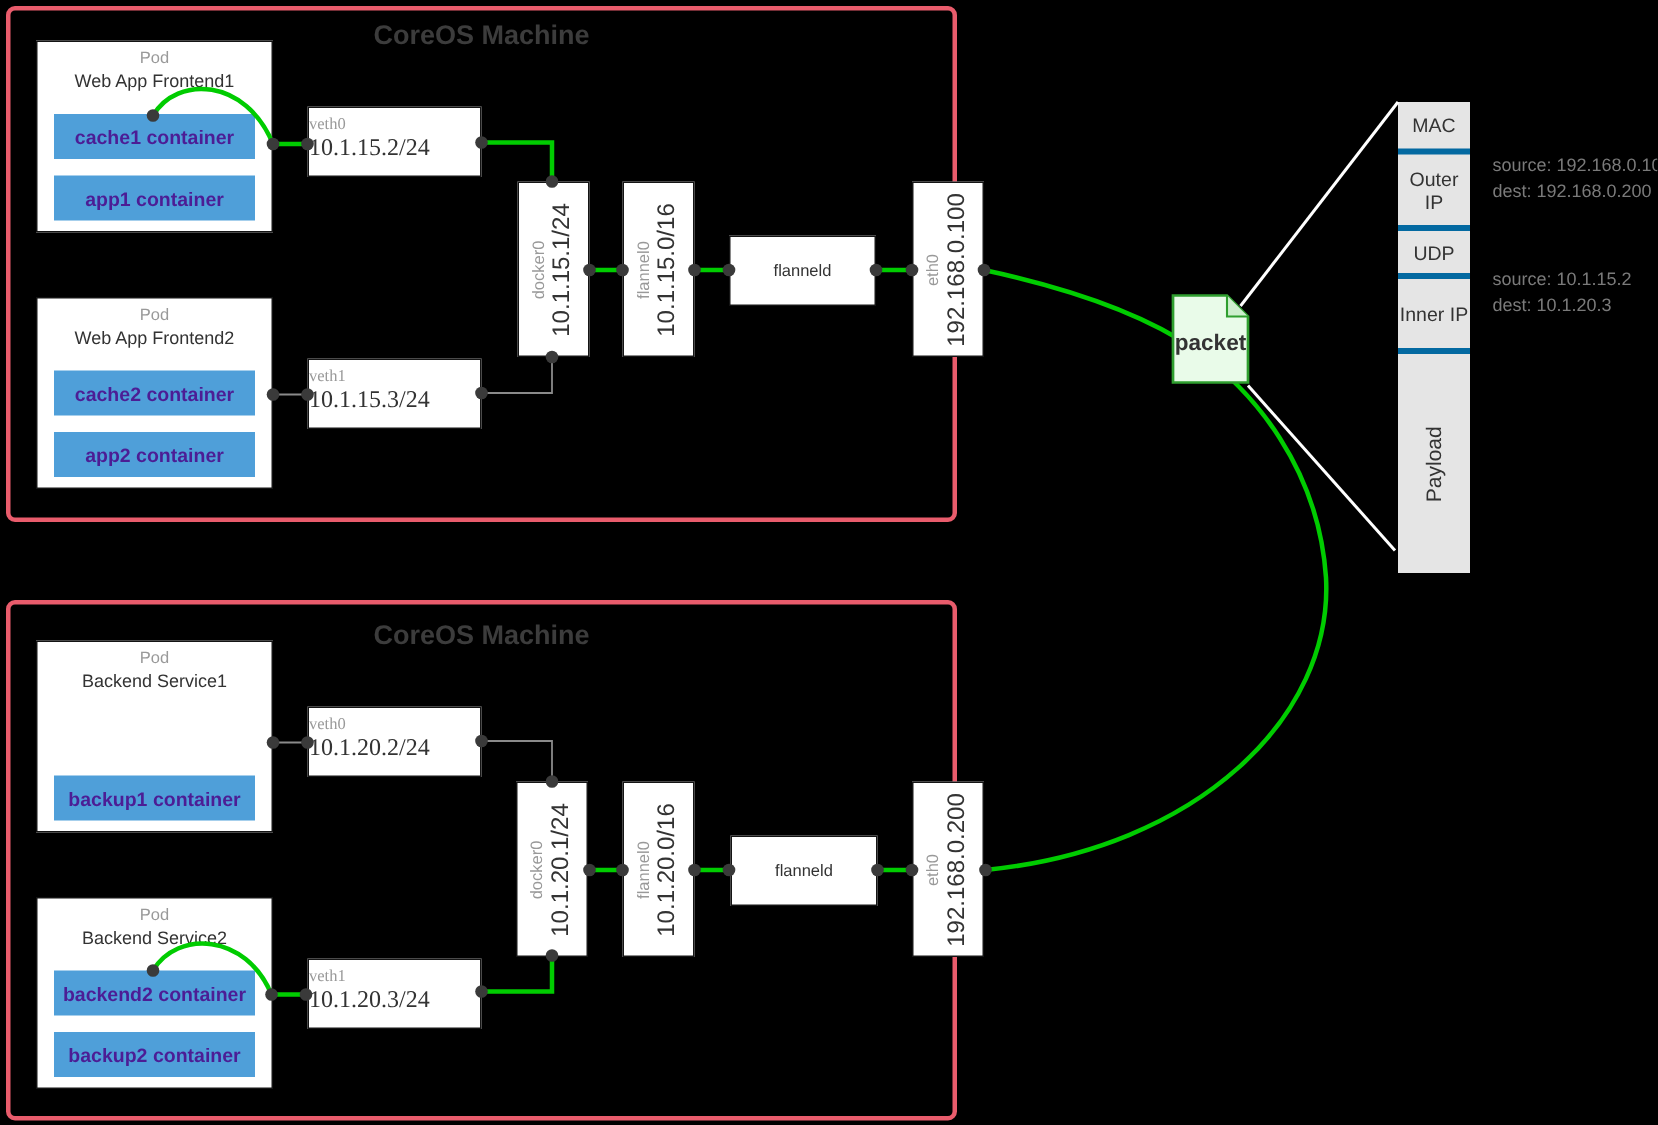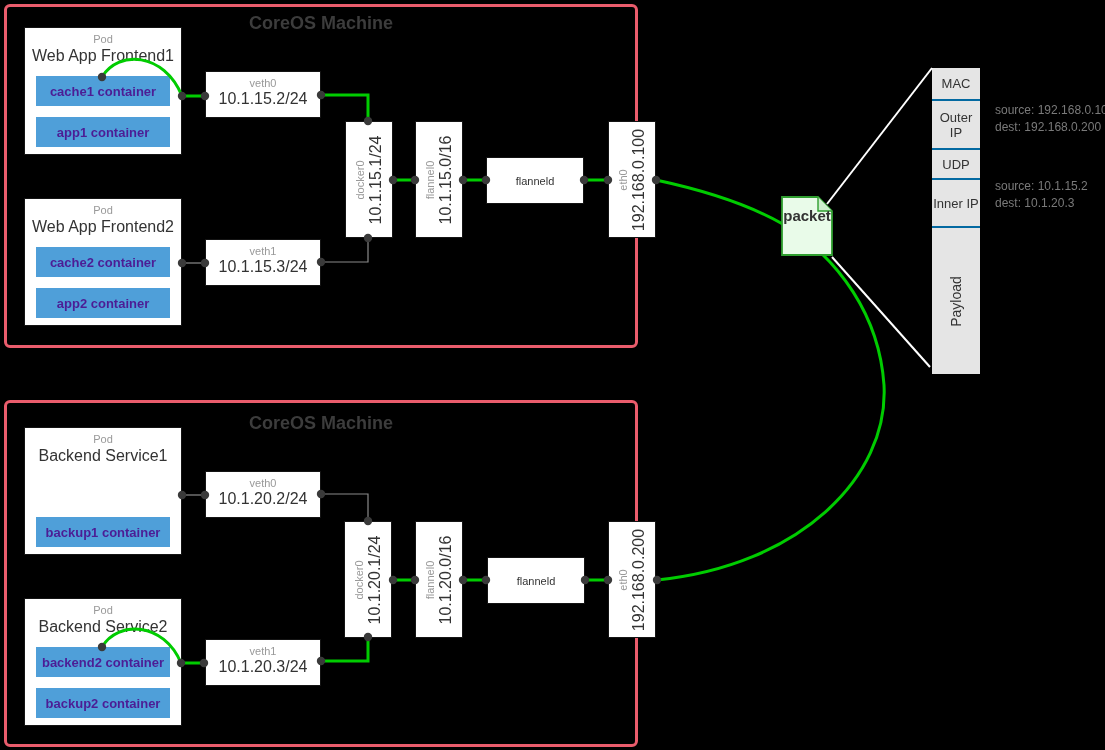--- a/index.html
+++ b/index.html
@@ -6,42 +6,42 @@
   .canvas{position:relative;width:1105px;height:750px;background:#000;overflow:hidden;
           font-family:"Liberation Sans","DejaVu Sans",sans-serif;}
   svg.layer{position:absolute;left:0;top:0;pointer-events:none;}
   #layerA{z-index:1;}
   .machine{position:absolute;border:3px solid #e95c6c;border-radius:6px;z-index:2;}
   .machine-title{position:absolute;width:300px;text-align:center;font-size:18px;font-weight:600;
                  color:#3c3c3c;z-index:3;}
   .box{position:absolute;background:#fff;border:1px solid #141414;box-sizing:border-box;z-index:3;}
   .pod{width:158px;height:128px;}
   .pod-tag{position:absolute;top:5px;left:0;width:100%;text-align:center;font-size:11px;color:#999;}
-  .pod-title{position:absolute;top:19px;left:0;width:100%;text-align:center;font-size:16px;color:#333;}
+  .pod-title{position:absolute;top:19px;left:0;width:100%;text-align:center;font-size:12px;color:#333;}
   .containerbar{position:absolute;left:11px;width:134px;height:30px;background:#4f9fd9;color:#4c1d95;
                 font-size:13px;font-weight:700;display:flex;align-items:center;justify-content:center;}
   .c1{top:48px;} .c2{top:89px;}
-  .veth{width:116px;height:47px;text-align:center;}
+  .veth{width:116px;height:47px;font-family:Liberation Serif, serif;}
   .if-label{display:block;margin-top:5px;font-size:11px;color:#999;line-height:12px;}
   .if-ip{display:block;font-size:16px;color:#333;line-height:20px;white-space:nowrap;}
   .vbox{width:48px;height:117px;}
   .vtext{position:absolute;left:50%;top:50%;transform:translate(-50%,-50%) rotate(-90deg);
          text-align:center;}
   .vlabel{display:block;font-size:11px;color:#999;line-height:12px;white-space:nowrap;}
   .vvalue{display:block;font-size:16px;color:#333;line-height:19px;white-space:nowrap;}
   .flanneld{width:98px;height:47px;display:flex;align-items:center;justify-content:center;
             font-size:11px;color:#333;}
   .stack{position:absolute;left:932px;top:68px;width:48px;background:#e5e5e5;z-index:3;}
   .srow{display:flex;align-items:center;justify-content:center;text-align:center;
-        font-size:13px;color:#333;line-height:15px;border-top:2px solid #0369a1;}
+        font-size:13px;color:#333;line-height:15px;border-top:4px solid #0369a1;}
   .srow:first-child{border-top:none;}
   .vpay{transform:rotate(-90deg);font-size:14px;color:#333;white-space:nowrap;}
   .ann{position:absolute;font-size:12px;color:#7a7a7a;white-space:nowrap;line-height:14px;z-index:3;}
   #layerB{z-index:4;}
-  .packet-label{position:absolute;left:782px;top:207px;width:50px;text-align:center;
+  .packet-label{position:absolute;left:782px;top:220px;width:50px;text-align:center;
                 font-size:15px;font-weight:700;color:#333;z-index:5;}
 </style>
 </head>
 <body>
 
 <div class="canvas">
 
   <svg id="layerA" class="layer" width="1105" height="750">
     <path d="M 656 180 C 712 192, 762 209, 797 233 C 836 261, 879 312, 884 385 C 889 478, 798 566, 657 580" fill="none" stroke="#00cc00" stroke-width="3"></path>
   </svg>

